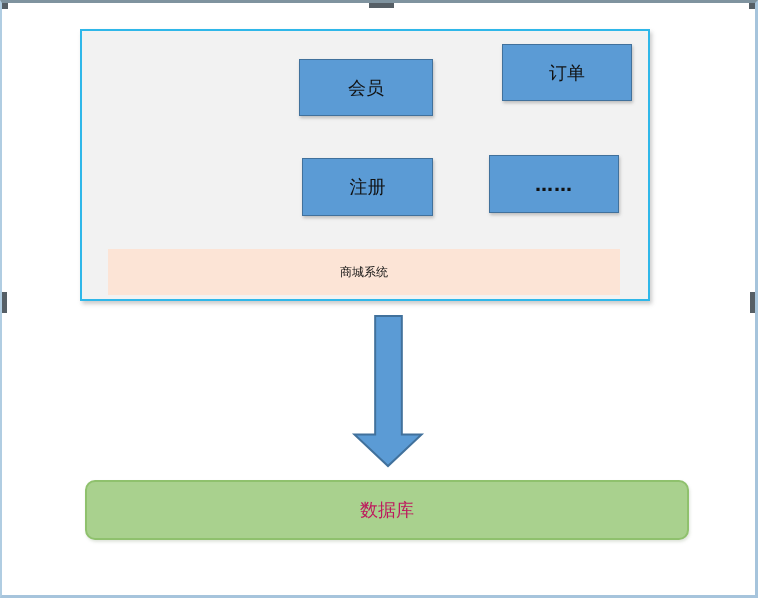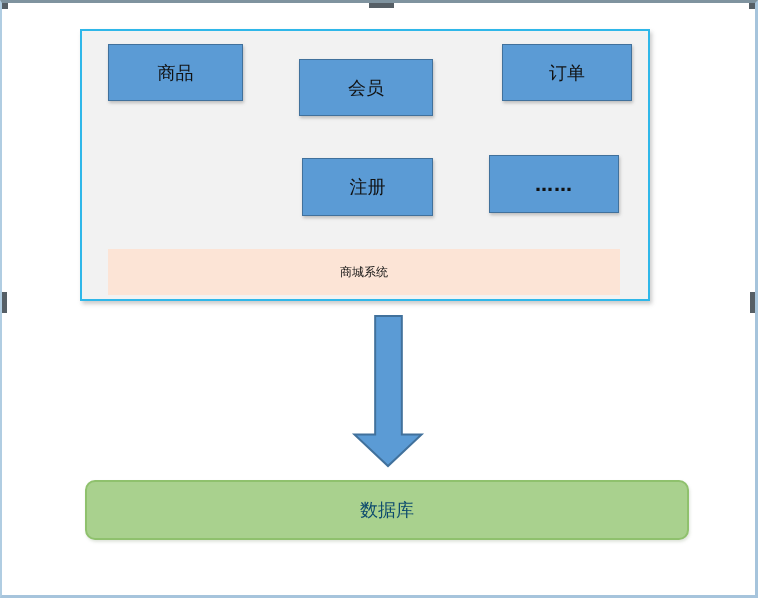--- a/index.html
+++ b/index.html
@@ -54,39 +54,36 @@
     stroke:var(--arrow_border);
     stroke-width:2;stroke-linejoin:miter;
   }
 
   .db{
     position:absolute;left:83px;top:477px;width:604px;height:60px;
     background:var(--database_fill);
     border:2px solid var(--database_border);
     border-radius:10px;
     display:flex;align-items:center;justify-content:center;
-    color:#0c4a6e;font-size:18px;
+    color:#be185d;font-size:18px;
     box-shadow:1px 2px 3px rgba(130,150,120,.25);
   }
 </style>
 </head>
 <body>
 
 <div class="canvas">
 
   <div class="handle h-tl"></div>
   <div class="handle h-tc"></div>
   <div class="handle h-tr"></div>
   <div class="handle h-ml"></div>
   <div class="handle h-mr"></div>
 
   <div class="panel">
-    <div class="module m0">
-      <span>商品</span>
-    </div>
     <div class="module m1">
       <span>会员</span>
     </div>
     <div class="module m2">
       <span>订单</span>
     </div>
     <div class="module m4">
       <span>注册</span>
     </div>
     <div class="module m5">

